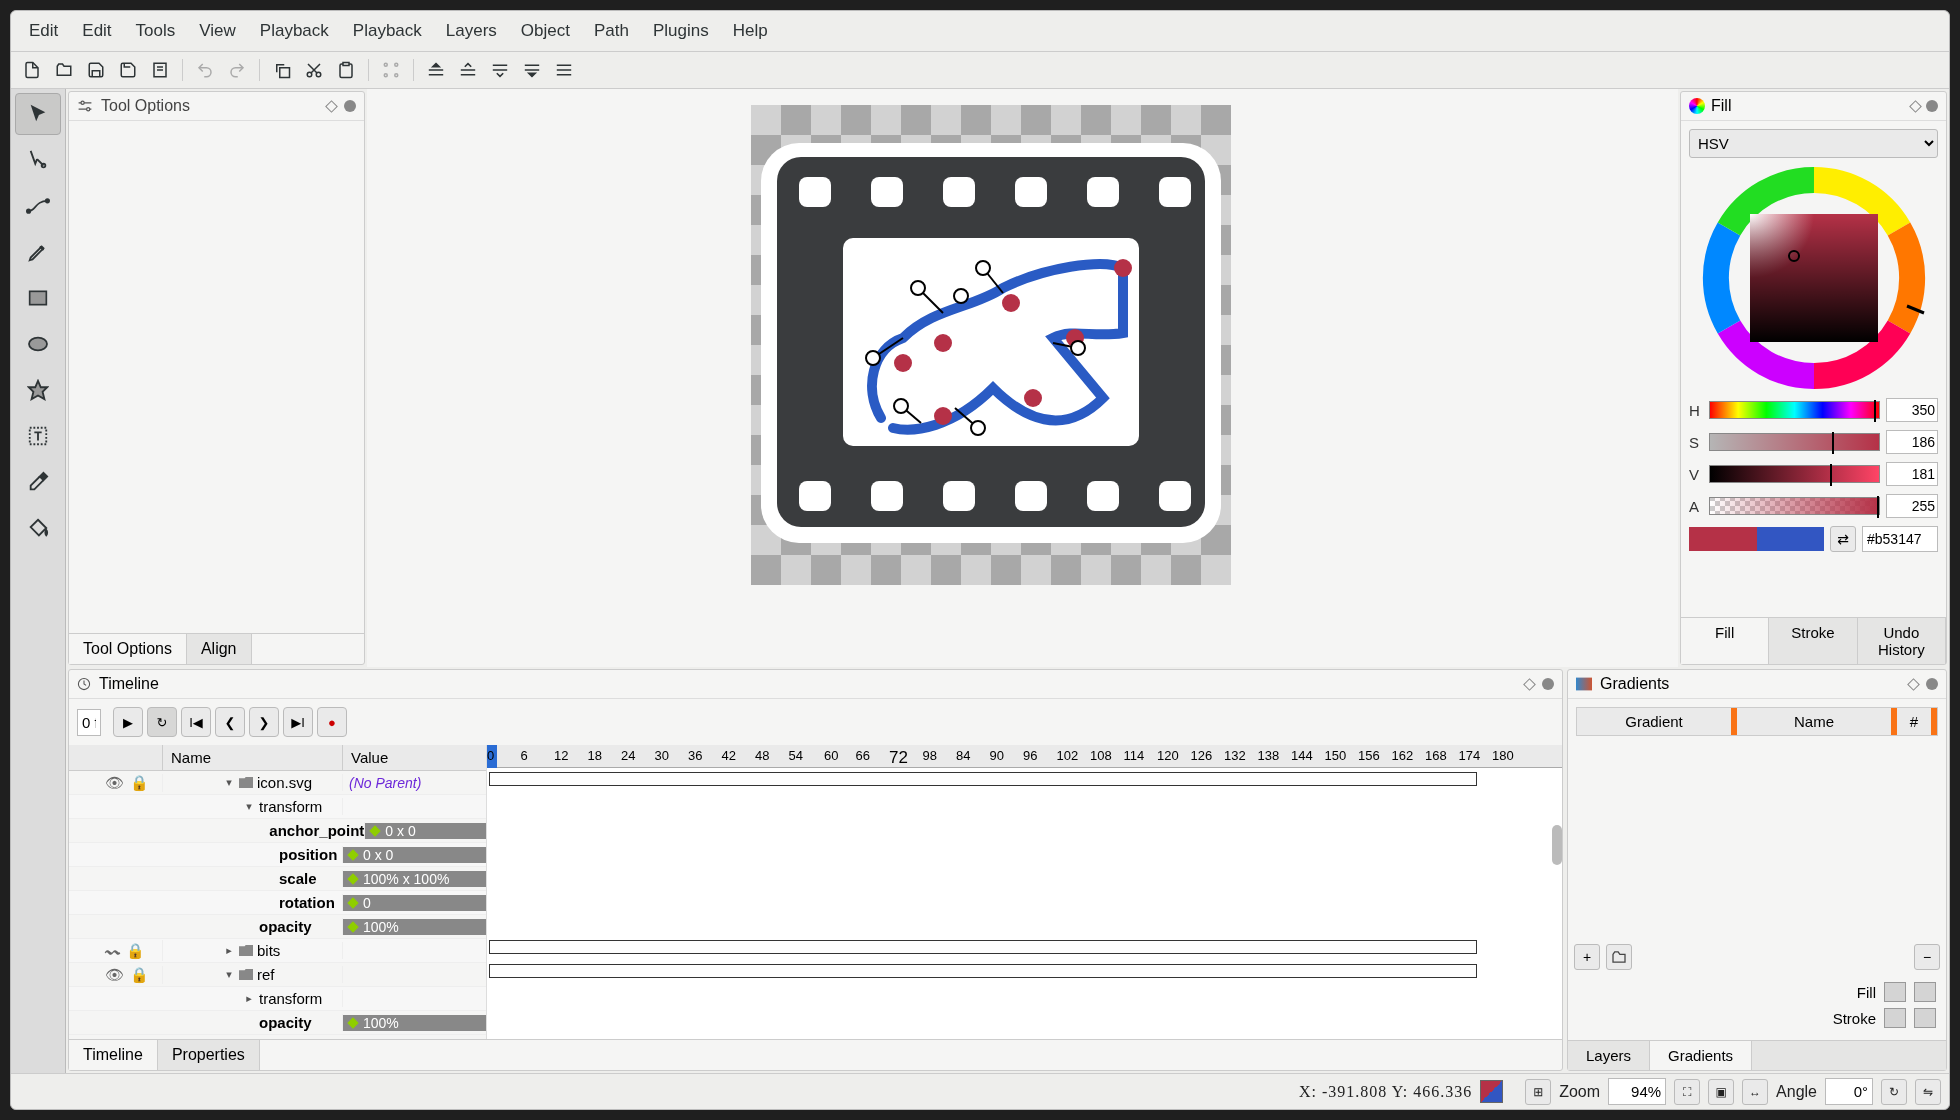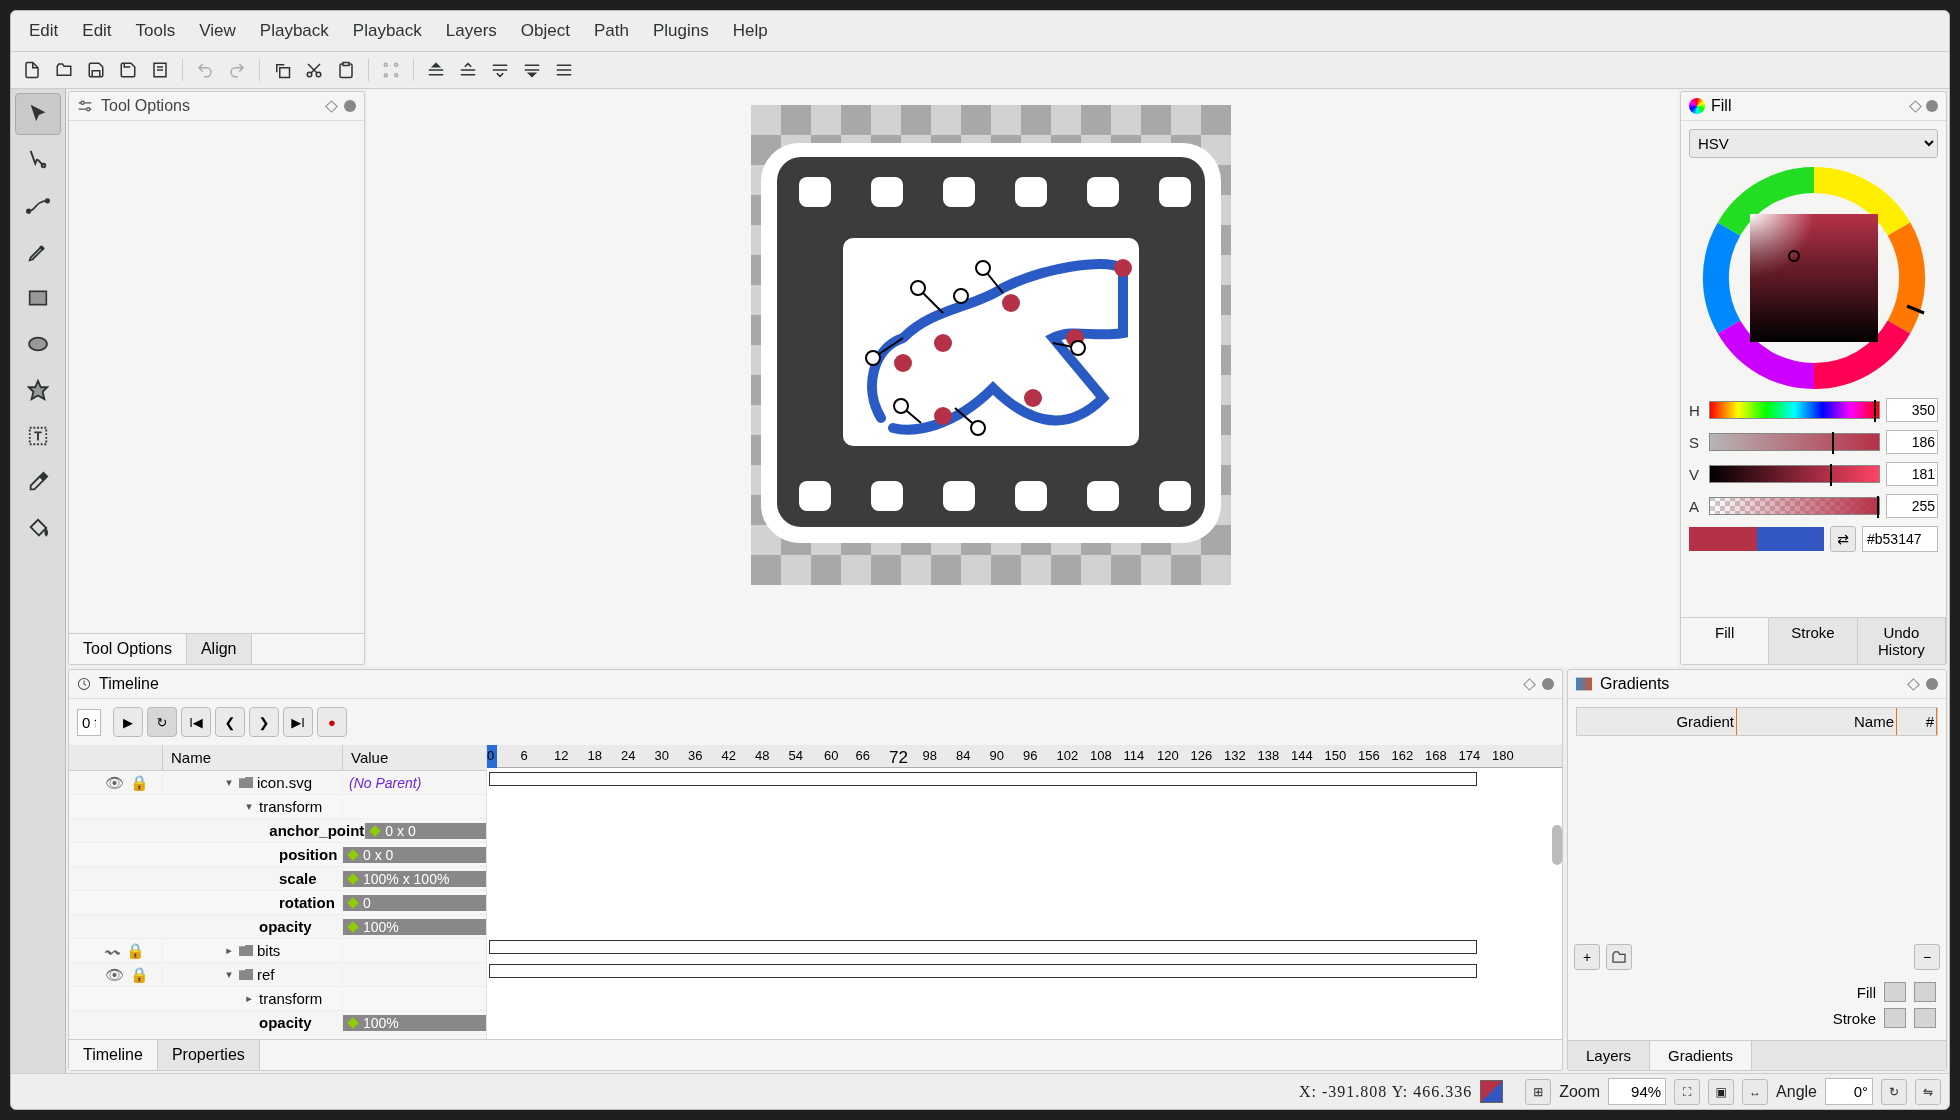--- a/index.html
+++ b/index.html
@@ -98,21 +98,21 @@
 .chev { font-size: 11px; color: #555; width: 12px; text-align: center; }
 
 .tracks-col { flex: 1; position: relative; background: #fff; overflow: hidden; }
 .ruler { height: 23px; background: #eaeaea; border-bottom: 1px solid #aaa; position: relative; font-size: 13px; }
 .playhead { position: absolute; left: 0; top: 0; width: 10px; height: 23px; background: #2a6cd4; }
 .tracks-body { position: relative; }
 .bar { position: absolute; left: 2px; height: 14px; background: #fdfdfd; border: 1px solid #333; }
 
 .gradients-panel { width: 380px; background: #f5f5f4; border: 1px solid #ccc; margin: 2px; border-radius: 3px; display: flex; flex-direction: column; }
 .grad-cols { display: flex; background: #eaeaea; border: 1px solid #ccc; margin: 8px; font-size: 15px; }
-.grad-cols span { flex: 1; text-align: right; padding: 5px 2px; border-right: 1px solid #f97316; }
+.grad-cols span { flex: 1; text-align: center; padding: 5px 2px; border-right: 6px solid #f97316; }
 .grad-body { flex: 1; }
 .grad-toolbar { display: flex; padding: 6px; gap: 6px; }
 .sq-btn { width: 26px; height: 26px; border: 1px solid #bbb; background: #eaeaea; border-radius: 3px; display: flex; align-items: center; justify-content: center; font-size: 14px; }
 .fill-stroke-rows { padding: 6px 10px; font-size: 15px; }
 .fs-row { display: flex; justify-content: flex-end; align-items: center; gap: 8px; margin-bottom: 6px; }
 .mini-swatch { width: 22px; height: 20px; background: #d4d4d4; border: 1px solid #999; }
 
 
 .statusbar { height: 36px; display: flex; align-items: center; padding: 0 8px; gap: 8px; font-size: 16px; color: #222; border-top: 1px solid #ccc; }
 .statusbar .spacer { flex: 1; }

